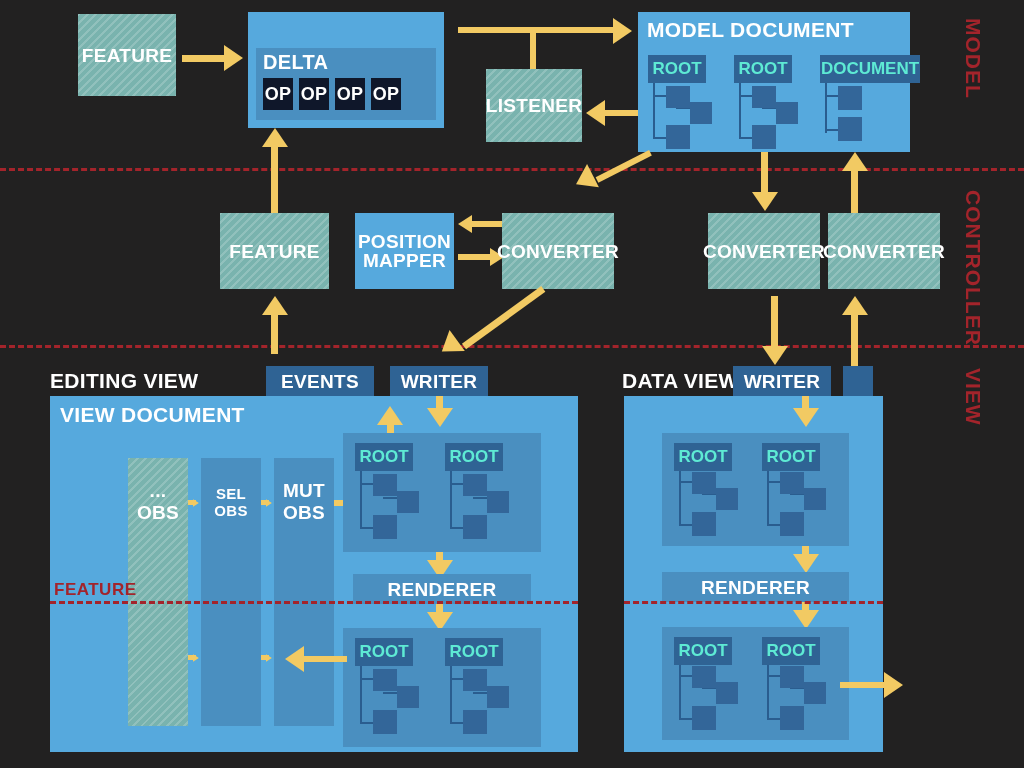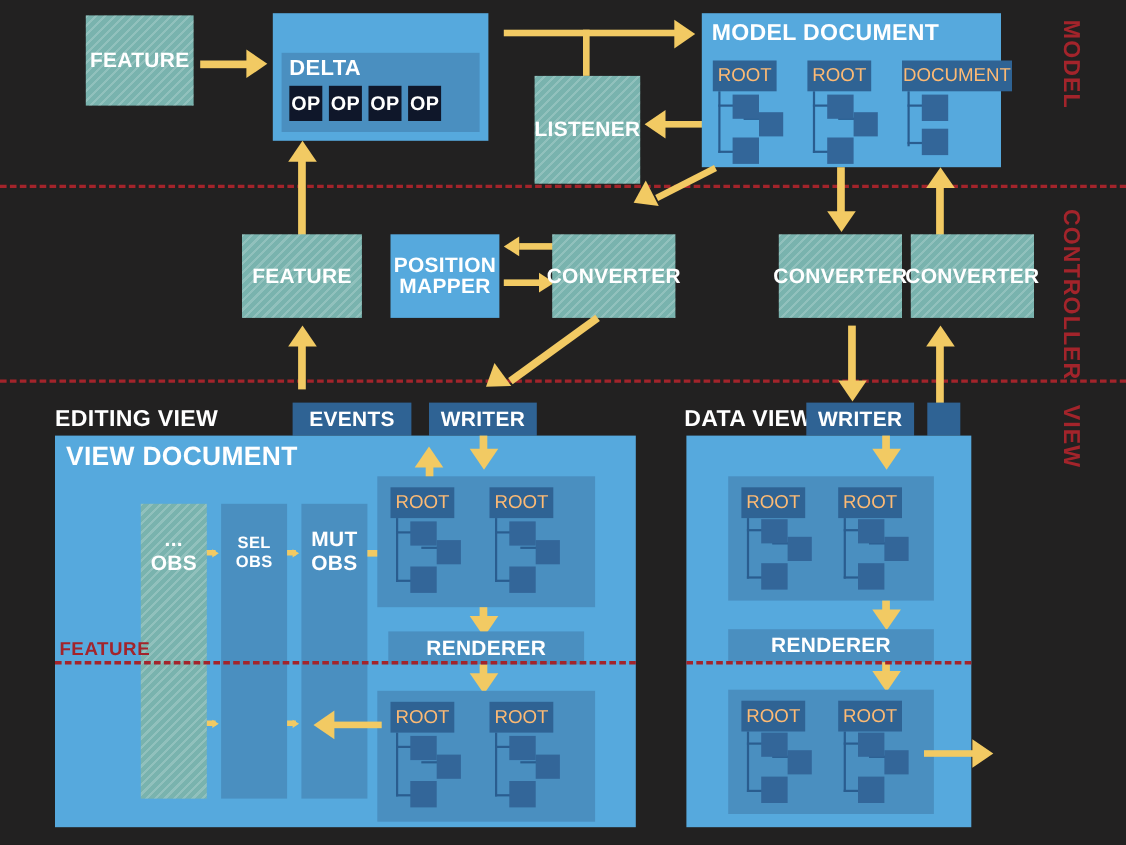--- a/index.html
+++ b/index.html
@@ -56,21 +56,21 @@
   .hd-u{border-left:13px solid transparent;border-right:13px solid transparent;border-bottom:19px solid #f2ca63;}
   .hd-d{border-left:13px solid transparent;border-right:13px solid transparent;border-top:19px solid #f2ca63;}
   .hd-rs{border-top:9px solid transparent;border-bottom:9px solid transparent;border-left:14px solid #f2ca63;}
   .hd-ls{border-top:9px solid transparent;border-bottom:9px solid transparent;border-right:14px solid #f2ca63;}
 
   
   .tree{position:absolute;}
   .tnode{position:absolute;background:#336699;}
   .tline{position:absolute;background:#2a5d8f;}
   .troot{position:absolute;background:#2f6394;display:flex;align-items:center;justify-content:center;}
-  .troot span{color:#fdba74;font-weight:400;font-size:17px;}
+  .troot span{color:#5eead4;font-weight:700;font-size:17px;}
 </style>
 </head>
 <body>
 
 <div id="stage">
 
   <div class="dash" style="left:0;top:168px;width:1024px;"></div>
   <div class="dash" style="left:0;top:345px;width:1024px;"></div>
 
   <div class="layercap" style="left:985px;top:18px;">MODEL</div>
@@ -107,21 +107,21 @@
   </div>
 
   <div class="ar" style="left:458px;top:18px;width:180px;height:26px;">
     <div class="shaft" style="left:0;top:9px;width:160px;height:6px;"></div>
     <div class="head hd-r" style="left:155px;top:0;"></div>
   </div>
   <div class="ar" style="left:530px;top:27px;width:8px;height:42px;">
     <div class="shaft" style="left:0;top:0;width:6px;height:42px;"></div>
   </div>
 
-  <div class="box teal ctr" style="left:486px;top:69px;width:96px;height:98px;">
+  <div class="box teal ctr" style="left:486px;top:69px;width:96px;height:73px;">
     <span class="lbl" style="font-size:19px;">LISTENER</span>
   </div>
 
   <div class="ar" style="left:586px;top:100px;width:56px;height:26px;">
     <div class="shaft" style="left:14px;top:10px;width:42px;height:6px;"></div>
     <div class="head hd-l" style="left:0;top:0;"></div>
   </div>
 
   <div class="box lblue" style="left:638px;top:12px;width:272px;height:140px;">
     <div class="lbl" style="font-size:21px;padding:7px 0 0 9px;">MODEL DOCUMENT</div>
@@ -236,21 +236,21 @@
   <div class="lbl" style="position:absolute;left:50px;top:370px;font-size:21px;">EDITING VIEW</div>
 
   <div class="box dblue2 ctr" style="left:266px;top:366px;width:108px;height:30px;">
     <span class="lbl" style="font-size:19px;">EVENTS</span>
   </div>
   <div class="box dblue2 ctr" style="left:390px;top:366px;width:98px;height:30px;">
     <span class="lbl" style="font-size:19px;">WRITER</span>
   </div>
 
   <div class="box lblue" style="left:50px;top:396px;width:528px;height:356px;">
-    <div class="lbl" style="font-size:24px;padding:8px 0 0 10px;">VIEW DOCUMENT</div>
+    <div class="lbl" style="font-size:21px;padding:8px 0 0 10px;">VIEW DOCUMENT</div>
 
     <div class="box teal" style="left:78px;top:62px;width:60px;height:268px;">
       <div class="lbl ctr" style="font-size:19px;line-height:1.15;height:88px;width:100%;">...
 OBS</div>
     </div>
     <div class="box mblue" style="left:151px;top:62px;width:60px;height:268px;">
       <div class="lbl ctr" style="font-size:15px;line-height:1.15;height:88px;width:100%;">SEL
 OBS</div>
     </div>
     <div class="box mblue" style="left:224px;top:62px;width:60px;height:268px;">

